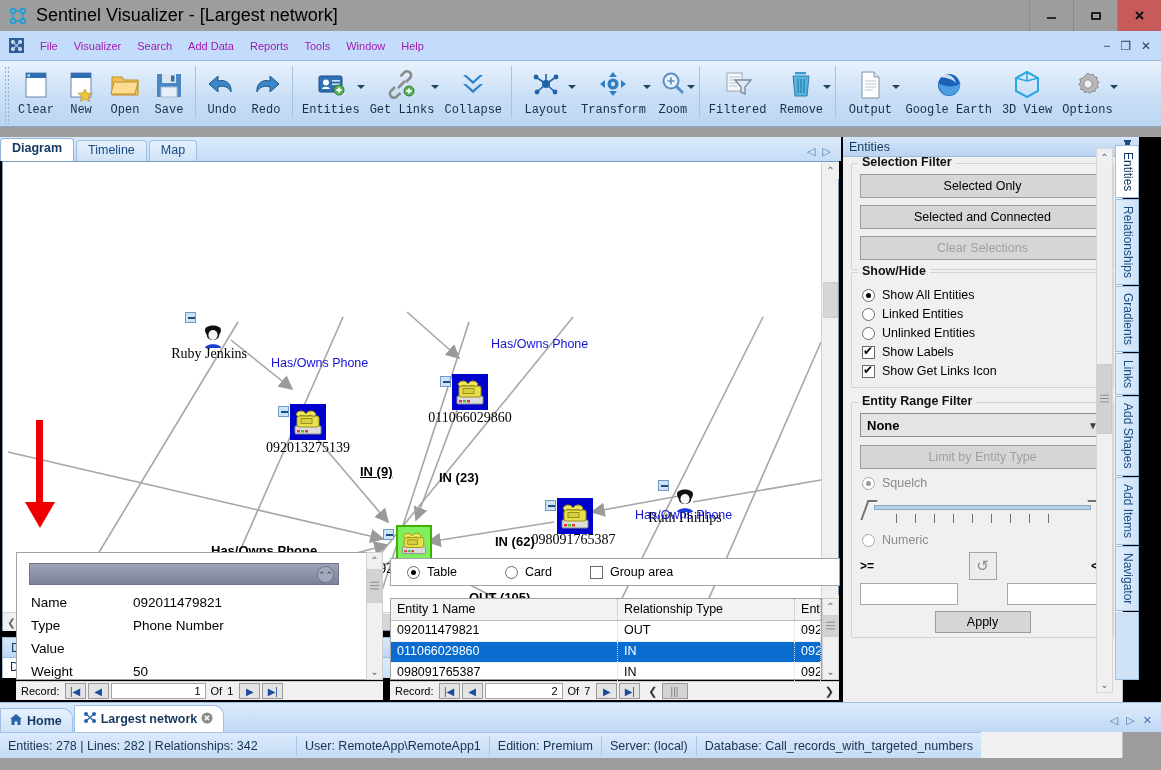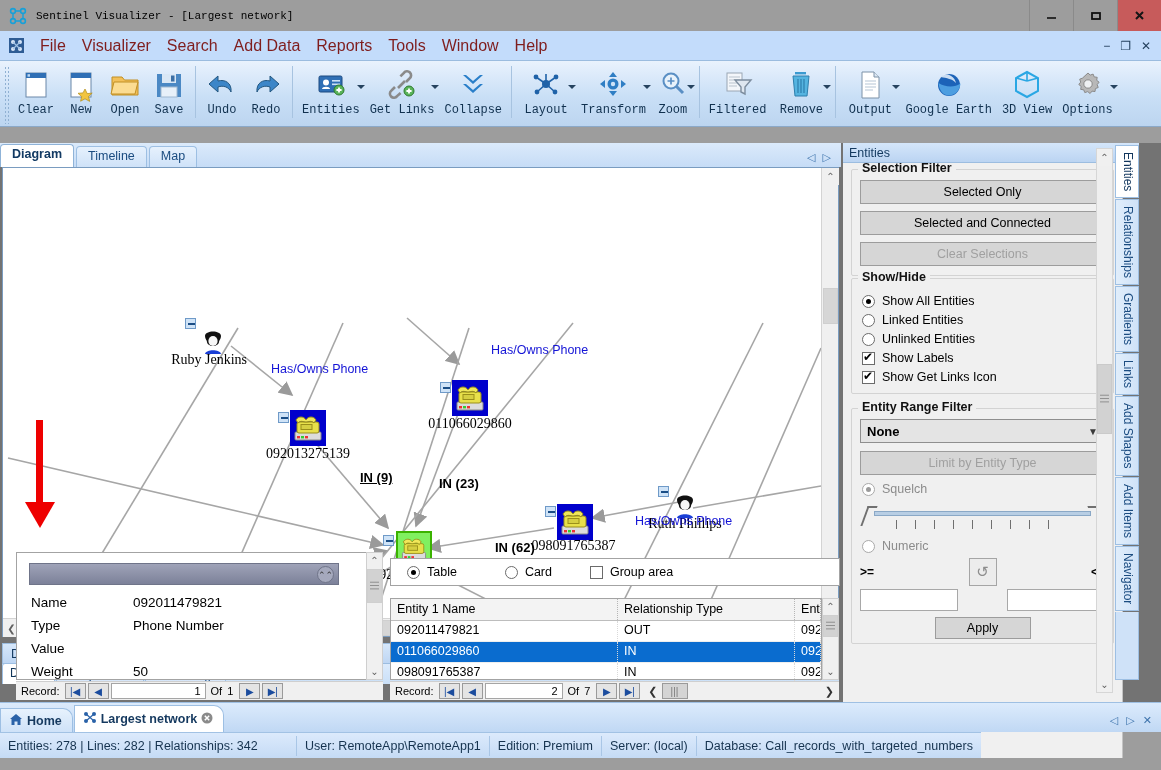--- a/index.html
+++ b/index.html
@@ -12,34 +12,34 @@
     -webkit-font-smoothing:antialiased;
   }
   .app { position:relative; width:1161px; height:770px; background:#9d9d9d; }
 
   
   .titlebar {
     position:absolute; left:0; top:0; width:1161px; height:31px;
     background:#9d9d9d; display:flex; align-items:center;
   }
   .tb-icon { width:18px; height:18px; margin-left:9px; position:relative; }
-  .tb-title { margin-left:9px; font-size:11px; color:#000; font-family:Liberation Mono, monospace; }
+  .tb-title { margin-left:9px; font-size:18px; color:#000; font-family:Liberation Sans, sans-serif; }
   .tb-btns { margin-left:auto; display:flex; height:31px; }
   .tb-btn { width:44px; height:31px; display:flex; align-items:center; justify-content:center;
             border-left:1px solid #8a8a8a; color:#000; font-size:14px; background:#9d9d9d; }
   .tb-btn.close { background:#c75b5b; color:#1a1a1a; }
 
   
   .menubar {
     position:absolute; left:0; top:31px; width:1161px; height:30px;
     background:#c3dcfb; display:flex; align-items:center;
     border-bottom:1px solid #9bbcdf;
   }
   .menubar-icon { width:17px; height:17px; margin-left:8px; margin-right:7px; position:relative; }
-  .menu-item { padding:2px 8px; font-size:16px; color:#7f1d1d; cursor:default; }
+  .menu-item { padding:2px 8px; font-size:11px; color:#a21caf; cursor:default; }
   .mdi-btns { margin-left:auto; display:flex; align-items:center; gap:10px; padding-right:10px; color:#24405e; font-size:12px; }
   .mdi-btns span { cursor:default; }
 
   
   .ribbon {
     position:absolute; left:0; top:61px; width:1161px; height:66px;
     background:linear-gradient(#e9f2fd,#c9dff6 55%,#bcd5f0);
     border-bottom:1px solid #8ba9c9;
     display:flex; align-items:flex-start; padding-top:3px;
   }
@@ -53,21 +53,21 @@
     display:flex; flex-direction:column; align-items:center; justify-content:flex-start;
     cursor:default; border:1px solid transparent; border-radius:3px;font-family:Liberation Mono, monospace;
   }
   .rb-ico { width:34px; height:34px; position:relative; display:block; }
   .rb-lbl { font-size:12px; color:#11314f; margin-top:1px; white-space:nowrap; }
   .rb-arrow { position:absolute; right:-1px; top:20px; width:0;height:0;
               border-left:4px solid transparent;border-right:4px solid transparent;border-top:4px solid #26435f; }
   .rb-btn.wide { min-width:60px; }
 
   
-  .workarea { position:absolute; left:0; top:143px; width:1161px; height:573px; background:#737373; }
+  .workarea { position:absolute; left:0; top:137px; width:1161px; height:573px; background:#000000; }
 
   
   .leftcol { position:absolute; left:0; top:0; width:841px; height:573px; }
 
   .doctabs { position:absolute; left:0; top:0; width:841px; height:24px;
              background:linear-gradient(#dbeafb,#c6dcf6); display:flex; align-items:flex-end; }
   .doctab { height:21px; padding:2px 11px 0 11px; margin-right:2px; font-size:12.5px; color:#1b4c80;
             background:linear-gradient(#e6f1fd,#cfe2f8); border:1px solid #9dbfe3; border-bottom:none;
             border-radius:4px 4px 0 0; cursor:default; }
   .doctab.active { background:#fff; color:#123a63; font-weight:bold; height:23px; border-color:#8fb3d8; }

